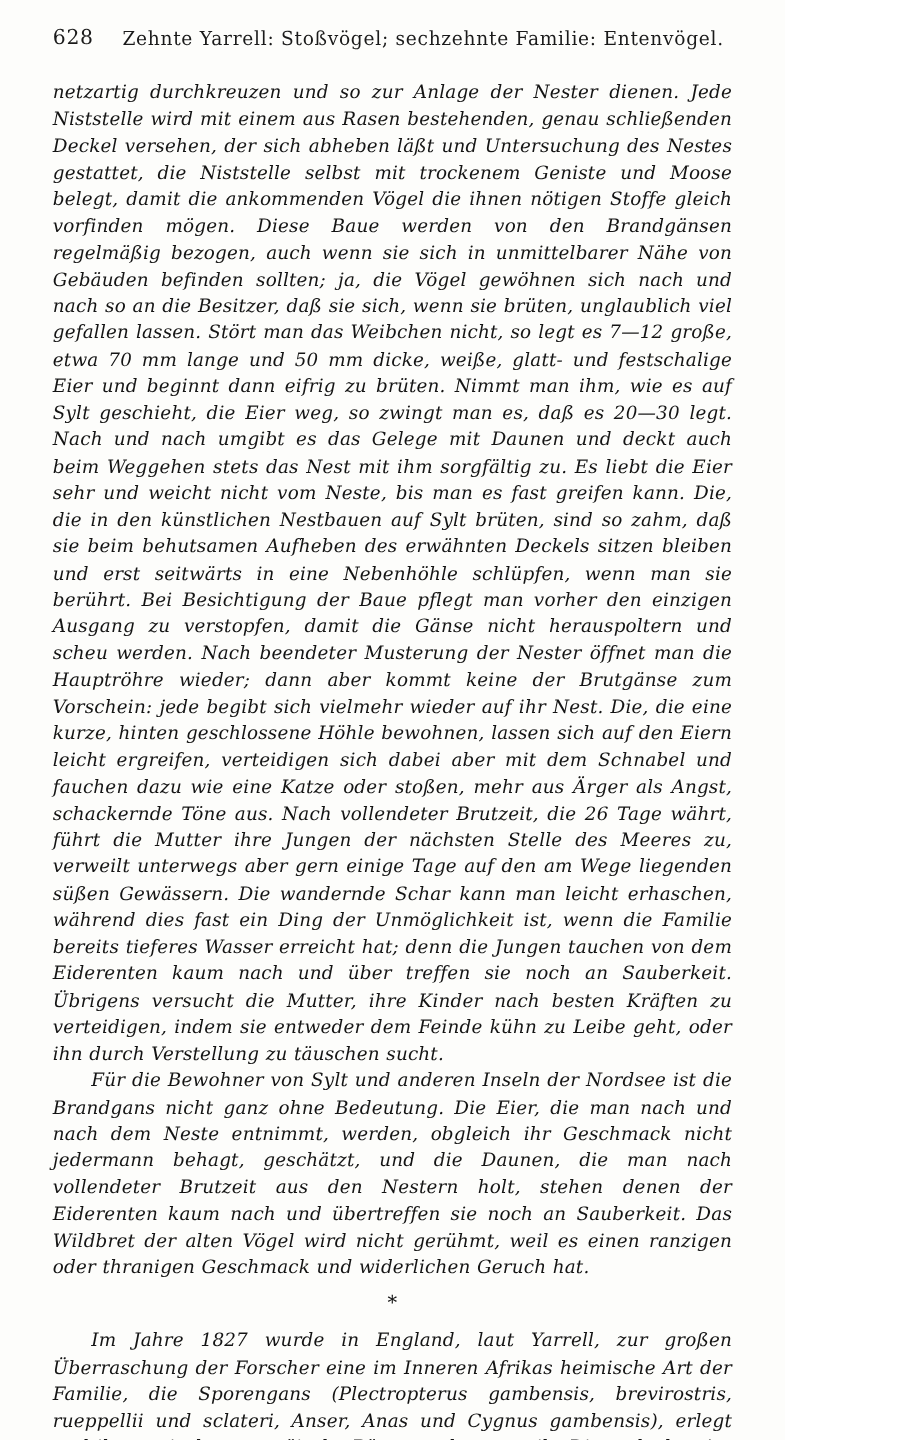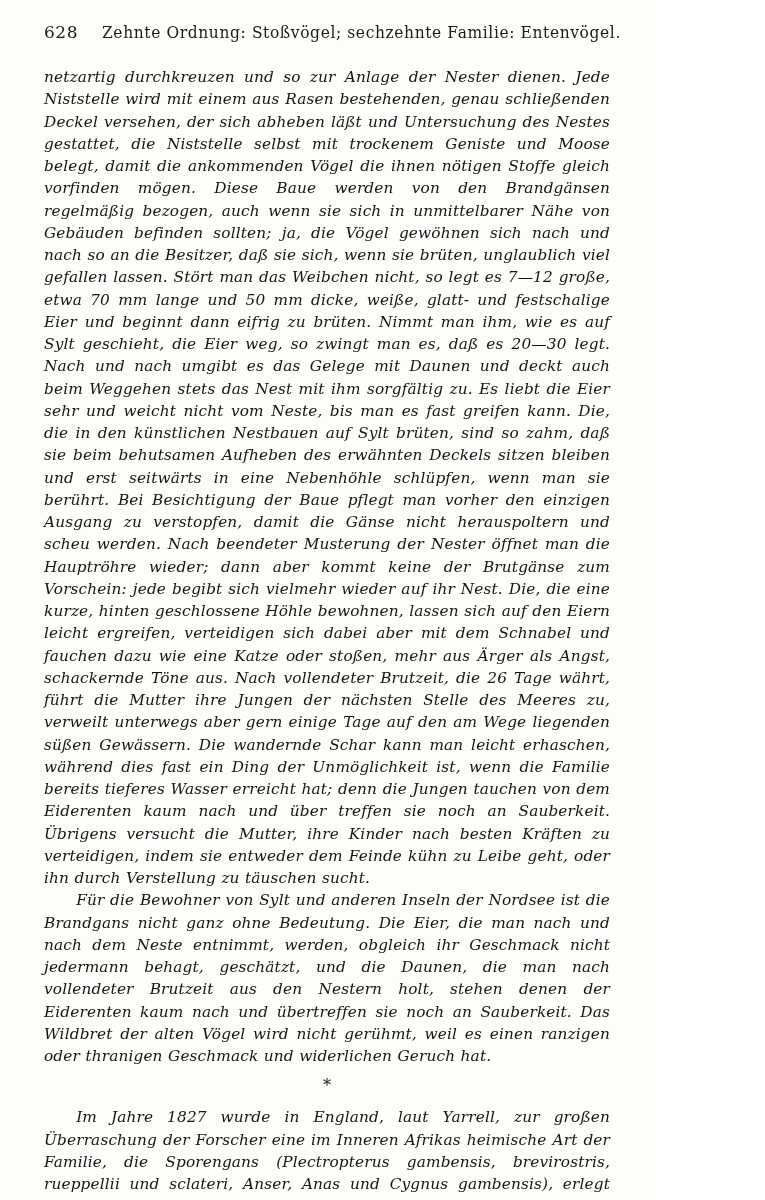--- a/index.html
+++ b/index.html
@@ -78,21 +78,21 @@
     color: #141414;
   }
 </style>
 </head>
 <body>
 
 <div class="page">
 
   <div class="header">
     <div class="folio">628</div>
-    <div class="running-title">Zehnte Ordnung: Stoßvögel; sechzehnte Familie: Entenvögel.</div>
+    <div class="running-title">Zehnte Yarrell: Stoßvögel; sechzehnte Familie: Entenvögel.</div>
     <div class="folio-spacer"></div>
   </div>
 
   <div class="body-text">
     <p>netzartig durchkreuzen und so zur Anlage der Nester dienen. Jede Niststelle wird mit einem aus Rasen bestehenden, genau schließenden Deckel versehen, der sich abheben läßt und Untersuchung des Nestes gestattet, die Niststelle selbst mit trockenem Geniste und Moose belegt, damit die ankommenden Vögel die ihnen nötigen Stoffe gleich vorfinden mögen. Diese Baue werden von den Brandgänsen regelmäßig bezogen, auch wenn sie sich in unmittelbarer Nähe von Gebäuden befinden sollten; ja, die Vögel gewöhnen sich nach und nach so an die Besitzer, daß sie sich, wenn sie brüten, unglaublich viel gefallen lassen. Stört man das Weibchen nicht, so legt es 7—12 große, etwa 70 mm lange und 50 mm dicke, weiße, glatt- und festschalige Eier und beginnt dann eifrig zu brüten. Nimmt man ihm, wie es auf Sylt geschieht, die Eier weg, so zwingt man es, daß es 20—30 legt. Nach und nach umgibt es das Gelege mit Daunen und deckt auch beim Weggehen stets das Nest mit ihm sorgfältig zu. Es liebt die Eier sehr und weicht nicht vom Neste, bis man es fast greifen kann. Die, die in den künstlichen Nestbauen auf Sylt brüten, sind so zahm, daß sie beim behutsamen Aufheben des erwähnten Deckels sitzen bleiben und erst seitwärts in eine Nebenhöhle schlüpfen, wenn man sie berührt. Bei Besichtigung der Baue pflegt man vorher den einzigen Ausgang zu verstopfen, damit die Gänse nicht herauspoltern und scheu werden. Nach beendeter Musterung der Nester öffnet man die Hauptröhre wieder; dann aber kommt keine der Brutgänse zum Vorschein: jede begibt sich vielmehr wieder auf ihr Nest. Die, die eine kurze, hinten geschlossene Höhle bewohnen, lassen sich auf den Eiern leicht ergreifen, verteidigen sich dabei aber mit dem Schnabel und fauchen dazu wie eine Katze oder stoßen, mehr aus Ärger als Angst, schackernde Töne aus. Nach vollendeter Brutzeit, die 26 Tage währt, führt die Mutter ihre Jungen der nächsten Stelle des Meeres zu, verweilt unterwegs aber gern einige Tage auf den am Wege liegenden süßen Gewässern. Die wandernde Schar kann man leicht erhaschen, während dies fast ein Ding der Unmöglichkeit ist, wenn die Familie bereits tieferes Wasser erreicht hat; denn die Jungen tauchen von dem Eiderenten kaum nach und über treffen sie noch an Sauberkeit. Übrigens versucht die Mutter, ihre Kinder nach besten Kräften zu verteidigen, indem sie entweder dem Feinde kühn zu Leibe geht, oder ihn durch Verstellung zu täuschen sucht.</p>
     <p class="indent">Für die Bewohner von Sylt und anderen Inseln der Nordsee ist die Brandgans nicht ganz ohne Bedeutung. Die Eier, die man nach und nach dem Neste entnimmt, werden, obgleich ihr Geschmack nicht jedermann behagt, geschätzt, und die Daunen, die man nach vollendeter Brutzeit aus den Nestern holt, stehen denen der Eiderenten kaum nach und übertreffen sie noch an Sauberkeit. Das Wildbret der alten Vögel wird nicht gerühmt, weil es einen ranzigen oder thranigen Geschmack und widerlichen Geruch hat.</p>
     <div class="sep">*</div>
     <p class="indent">Im Jahre 1827 wurde in England, laut Yarrell, zur großen Überraschung der Forscher eine im Inneren Afrikas heimische Art der Familie, die Sporengans (Plectropterus gambensis, brevirostris, rueppellii und sclateri, Anser, Anas und Cygnus gambensis), erlegt und ihr somit das europäische Bürgerrecht zuerteilt. Die gedachte Art unterscheidet sich nicht unwesentlich von den anderen Gänsen und wurde demgemäß zum Vertreter einer besonderen gleichnamigen Gattung (Plectropterus) erhoben. Ihre Merkmale sind: bedeutende Größe, schlanker Leib, langer Hals, großer, starker, an der Wurzel des Oberschnabels höckerig aufgetriebener Schnabel, verhältnismäßig sehr hohe, noch über der Ferse nackte Beine, langzehige Füße mit großen Schwimmhäuten, lange, spitzige Flügel mit besonders entwickelten Oberarmfedern und zu starken Sporen ausgebildeten</p>
   </div>
 

